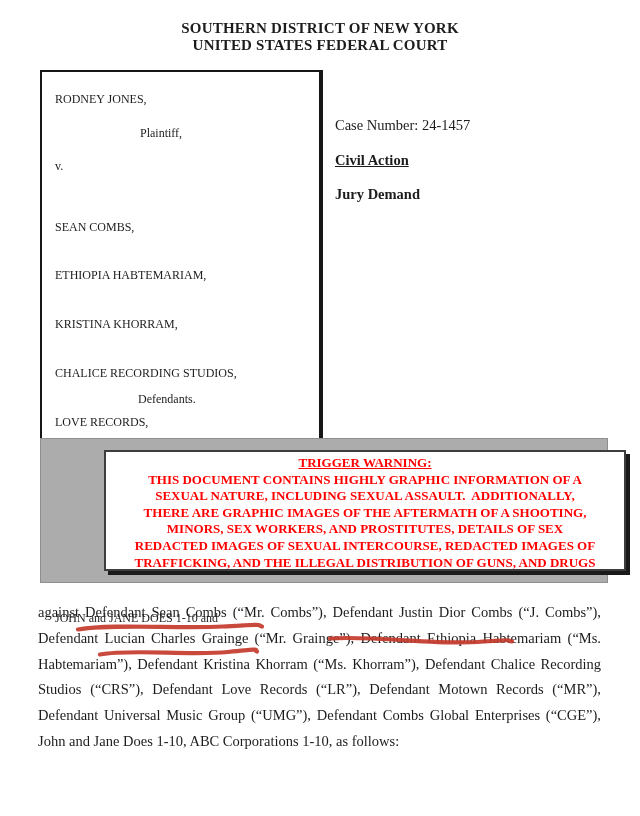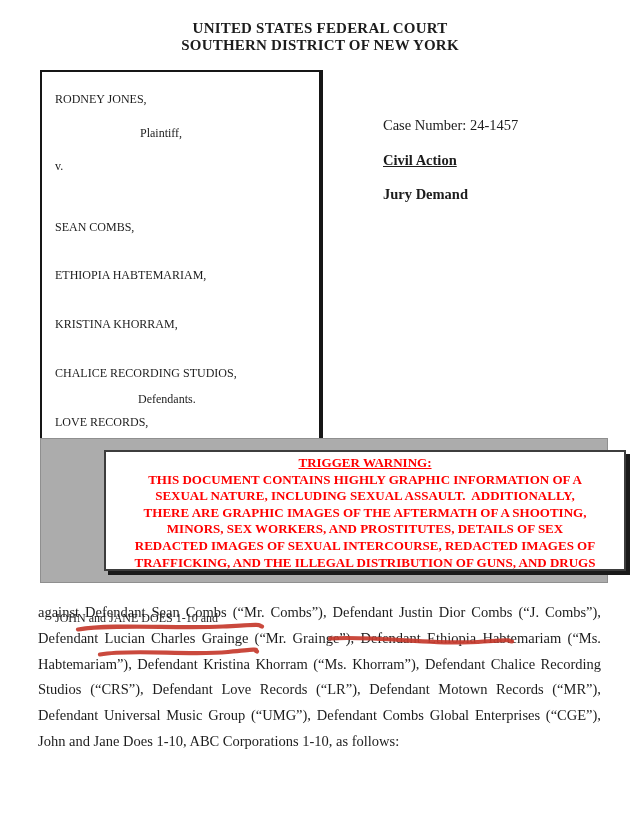--- a/index.html
+++ b/index.html
@@ -20,21 +20,21 @@
   .caption-box .cap { position:absolute; white-space:pre; }
   .cap-plaintiff-name { left:13px; top:20px; }
   .cap-plaintiff-label { left:98px; top:54px; }
   .cap-versus { left:13px; top:87px; }
   .cap-def-list { left:13px; top:114px; line-height:16.3px; }
   .cap-def-list div { white-space:pre; }
   .cap-def-label { left:96px; top:320px; }
 
   
   .case-info { position:absolute; left:335px; top:117px; font-size:14.5px; }
-  .case-info .ci { position:absolute; white-space:nowrap;margin-left:48px; }
+  .case-info .ci { position:absolute; white-space:nowrap; }
   .ci-number { top:0; }
   .ci-action { top:35px; font-weight:bold; text-decoration:underline; }
   .ci-jury   { top:69px; font-weight:bold; }
 
   
   .warning-outer { position:absolute; left:40px; top:438px; width:568px; height:145px;
                    background:#acacac; border:1px solid #8f8f8f; box-sizing:border-box; }
   .warning-inner { position:absolute; left:35px; top:11px; width:522px; height:121px;
                    box-sizing:border-box; background:#ffffff;
                    border:2px solid #3d3d3d; box-shadow:4px 4px 0 #1a1a1a;
@@ -56,22 +56,22 @@
   .annotations { position:absolute; left:38px; top:600px; width:563px; height:180px;
                  pointer-events:none; }
   .annotations path { fill:none; stroke-width:4.2; stroke-linecap:round; opacity:0.92; }
 </style>
 </head>
 <body>
 
 <div class="page">
 
   <div class="header">
+    <div>SOUTHERN DISTRICT OF NEW YORK</div>
     <div>UNITED STATES FEDERAL COURT</div>
-    <div>SOUTHERN DISTRICT OF NEW YORK</div>
   </div>
 
   <div class="caption-box">
     <div class="cap cap-plaintiff-name">RODNEY JONES,</div>
     <div class="cap cap-plaintiff-label">Plaintiff,</div>
     <div class="cap cap-versus">v.</div>
     <div class="cap cap-def-list">
       <div>SEAN COMBS,</div>
       <div>ETHIOPIA HABTEMARIAM,</div>
       <div>KRISTINA KHORRAM,</div>

